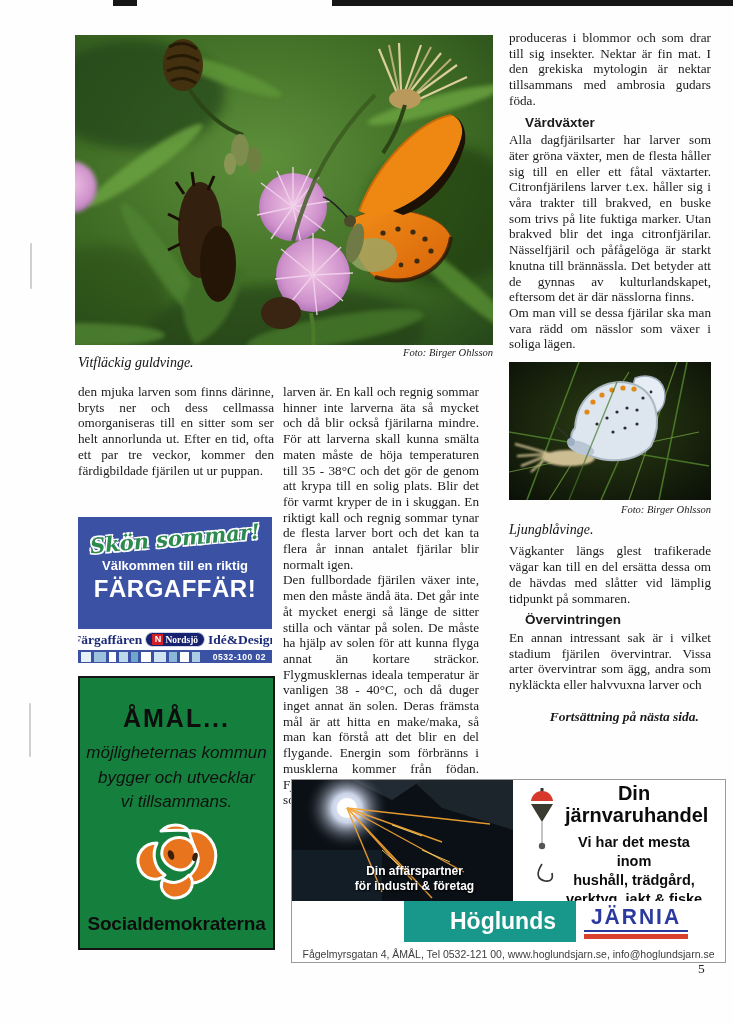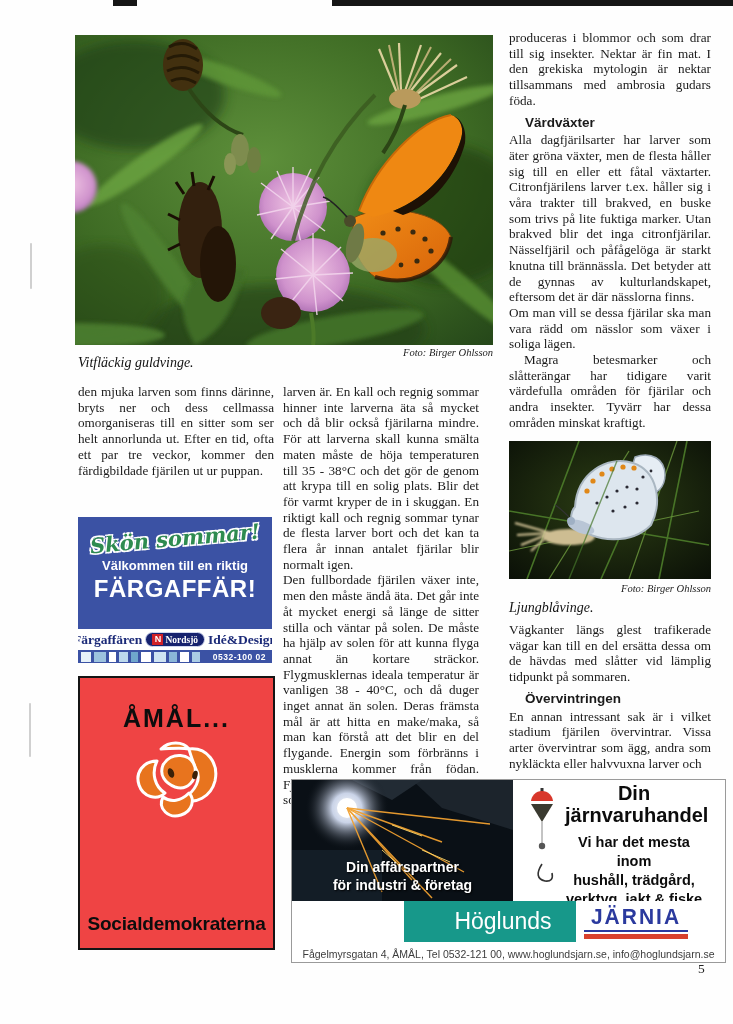--- a/index.html
+++ b/index.html
@@ -55,45 +55,45 @@
   .nordsjo .nsq{display:inline-block;width:11px;height:11px;background:#cf2027;color:#fff;
                 font-family:"Liberation Sans", sans-serif;font-size:9px;font-weight:bold;
                 text-align:center;line-height:11px;}
   .nordsjo .nname{color:#fff;font-size:9.5px;font-family:"Liberation Serif", serif;}
   .fa-bottom{position:absolute;left:0;bottom:0;width:100%;height:13px;display:flex;align-items:center;}
   .swatches{display:flex;align-items:center;gap:3px;margin-left:3px;}
   .swatches i{display:inline-block;height:10px;}
   .fa-phone{margin-left:auto;margin-right:6px;color:#fff;font-weight:bold;font-size:8.5px;letter-spacing:.5px;}
 
   
-  .ad-amal{position:absolute;left:78px;top:676px;width:193px;height:270px;background:#ef4444;
+  .ad-amal{position:absolute;left:78px;top:676px;width:193px;height:270px;background:#15803d;
            border:2px solid #141414;font-family:"Liberation Sans", sans-serif;text-align:center;}
   .am-title{margin-top:26px;font-weight:bold;font-size:25px;letter-spacing:2px;color:#0d0d0d;}
   .am-body{margin-top:8px;font-style:italic;font-size:17px;line-height:1.45;color:#101010;}
   .am-rose{display:block;margin:6px auto 0 auto;}
   .am-footer{position:absolute;left:0;bottom:13px;width:100%;font-weight:bold;font-size:19px;
              letter-spacing:-.2px;color:#0d0d0d;}
 
   
   .ad-hoglunds{position:absolute;left:291px;top:779px;width:433px;height:182px;background:#fff;
                border:1px solid #9a9a9a;font-family:"Liberation Sans", sans-serif;overflow:hidden;}
   .hw-top{position:absolute;left:0;top:0;width:433px;height:121px;display:flex;}
   .weld{position:relative;width:221px;height:121px;overflow:hidden;}
-  .weld-text{position:absolute;left:0;bottom:7px;width:100%;text-align:center;color:#fff;
-             font-weight:bold;font-size:14px;line-height:1.25;text-shadow:1px 1px 2px #000;}
+  .weld-text{position:absolute;left:12px;bottom:7px;width:100%;text-align:center;color:#fff;
+             font-weight:bold;font-size:12px;line-height:1.25;text-shadow:1px 1px 2px #000;}
   .hw-right{position:relative;flex:1;height:121px;}
   .float-icon{position:absolute;left:16px;top:6px;}
   .hw-text{position:absolute;left:52px;top:2px;right:22px;text-align:center;color:#0c0c0c;}
   .hw-t1{font-weight:bold;font-size:20px;line-height:1.1;}
   .hw-t2{font-weight:bold;font-size:20px;line-height:1.1;}
   .hw-t3{margin-top:7px;font-weight:bold;font-size:14.5px;line-height:1.3;}
   .logo-band{position:absolute;left:0;top:121px;width:433px;height:41px;background:#fff;}
   .teal-block{position:absolute;left:112px;top:0;width:172px;height:41px;background:#17988a;
               display:flex;align-items:center;justify-content:center;}
-  .teal-block span{color:#fff;font-weight:normal;font-size:23px;padding-left:26px;}
+  .teal-block span{color:#fff;font-weight:bold;font-size:23px;padding-left:26px;}
   .tools-block{position:absolute;left:24px;top:1px;width:124px;height:39px;background:#d22d26;
                clip-path:polygon(0 0,82% 0,100% 50%,82% 100%,0 100%);
                display:flex;align-items:center;box-shadow:0 0 0 2px #fff inset;}
   .tools-block span{color:#fff;font-weight:bold;font-size:22px;letter-spacing:2px;margin-left:10px;}
   .jarnia{position:absolute;left:292px;top:4px;width:104px;text-align:center;}
   .jarnia .jtxt{display:block;color:#2b3a9e;font-weight:bold;font-size:21px;letter-spacing:2px;
                 transform:scaleY(1.05);}
   .jarnia .jline-b{display:block;height:2px;background:#2b3a9e;margin-top:1px;}
   .jarnia .jline-r{display:block;height:5px;background:#d8412d;margin-top:2px;}
   .hw-address{position:absolute;left:0;bottom:2px;width:100%;text-align:center;
@@ -252,21 +252,20 @@
   <div class="col col-mid">
     <p>larven är. En kall och regnig sommar hinner inte larverna äta så mycket och då blir också fjärilarna mindre. För att larverna skall kunna smälta maten måste de höja temperaturen till 35 - 38°C och det gör de genom att krypa till en solig plats. Blir det för varmt kryper de in i skuggan. En riktigt kall och regnig sommar tynar de flesta larver bort och det kan ta flera år innan antalet fjärilar blir normalt igen.</p>
     <p>Den fullbordade fjärilen växer inte, men den måste ändå äta. Det går inte åt mycket energi så länge de sitter stilla och väntar på solen. De måste ha hjälp av solen för att kunna flyga annat än kortare sträckor. Flygmusklernas ideala temperatur är vanligen 38 - 40°C, och då duger inget annat än solen. Deras främsta mål är att hitta en make/maka, så man kan förstå att det blir en del flygande. Energin som förbränns i musklerna kommer från födan. Fjärilens mat är nektar, en söt vätska som</p>
   </div>
 
   <div class="col col-right">
     <p>produceras i blommor och som drar till sig insekter. Nektar är fin mat. I den grekiska mytologin är nektar tillsammans med ambrosia gudars föda.</p>
     <h3>Värdväxter</h3>
     <p>Alla dagfjärilsarter har larver som äter gröna växter, men de flesta håller sig till en eller ett fåtal växtarter. Citronfjärilens larver t.ex. håller sig i våra trakter till brakved, en buske som trivs på lite fuktiga marker. Utan brakved blir det inga citronfjärilar. Nässelfjäril och påfågelöga är starkt knutna till brännässla. Det betyder att de gynnas av kulturlandskapet, eftersom det är där nässlorna finns.</p>
     <p>Om man vill se dessa fjärilar ska man vara rädd om nässlor som växer i soliga lägen.</p>
-    <p class="indent">Magra betesmarker och slåtterängar har tidigare varit värdefulla områden för fjärilar och andra insekter. Tyvärr har dessa områden minskat kraftigt.</p>
 
     <div class="photo2">
       <svg width="202" height="138" viewBox="0 0 202 138" xmlns="http://www.w3.org/2000/svg">
         <defs>
           <radialGradient id="bg2" cx="50%" cy="45%" r="75%">
             <stop offset="0%" stop-color="#2c3e14"></stop>
               <stop offset="100%" stop-color="#0a0f07"></stop>
           </radialGradient>
           <filter id="b2f">
               <feGaussianBlur stdDeviation="1"></feGaussianBlur>
@@ -356,20 +355,25 @@
           <i style="width:8px;background:#8ab6d8"></i>
         <i style="width:9px;background:#ffffff"></i>
           <i style="width:8px;background:#aacce4"></i>
       </span>
       <span class="fa-phone">0532-100 02</span>
     </div>
   </div>
 
   <div class="ad-amal">
     <div class="am-title">ÅMÅL...</div>
+    <div class="am-body">
+      <div>möjligheternas kommun</div>
+      <div>bygger och utvecklar</div>
+      <div>vi tillsammans.</div>
+    </div>
     <svg class="am-rose" width="88" height="82" viewBox="0 0 88 82" xmlns="http://www.w3.org/2000/svg">
       <g fill="#e8741e" stroke="#ffffff" stroke-width="3" stroke-linejoin="round">
         <path d="M56 10 C74 8 86 24 82 42 C78 58 62 66 50 60 C62 52 70 40 62 28 C59 20 57 14 56 10 Z"></path>
         <path d="M24 22 C10 22 2 34 6 46 C10 58 24 62 32 54 C22 48 18 34 24 22 Z"></path>
         <path d="M30 58 C24 70 36 80 48 76 C60 72 62 60 56 54 C48 62 38 64 30 58 Z"></path>
         <path d="M30 26 C38 12 58 14 62 28 C64 42 54 52 42 48 C32 44 26 36 30 26 Z"></path>
         <path d="M28 10 C36 2 50 2 56 10 C46 8 36 10 28 10 Z"></path>
       </g>
       <g fill="#3a2008">
         <ellipse cx="38" cy="34" rx="3" ry="5" transform="rotate(-20 38 34)"></ellipse>

